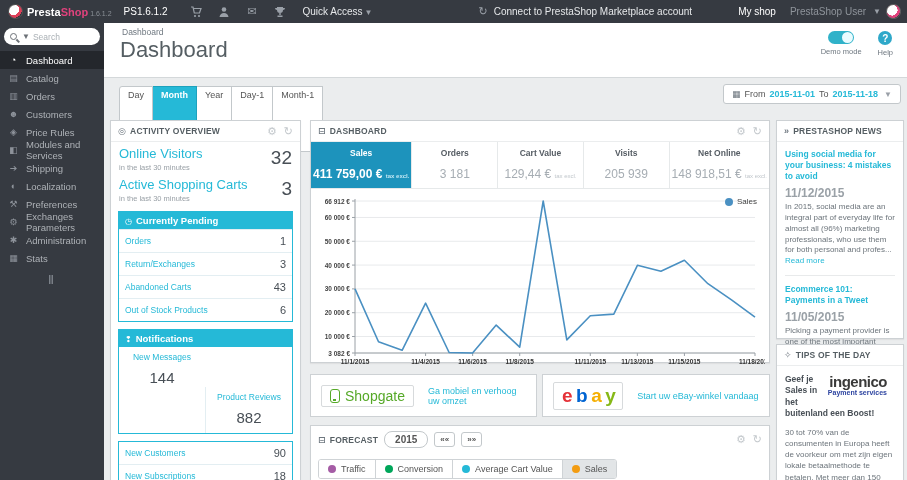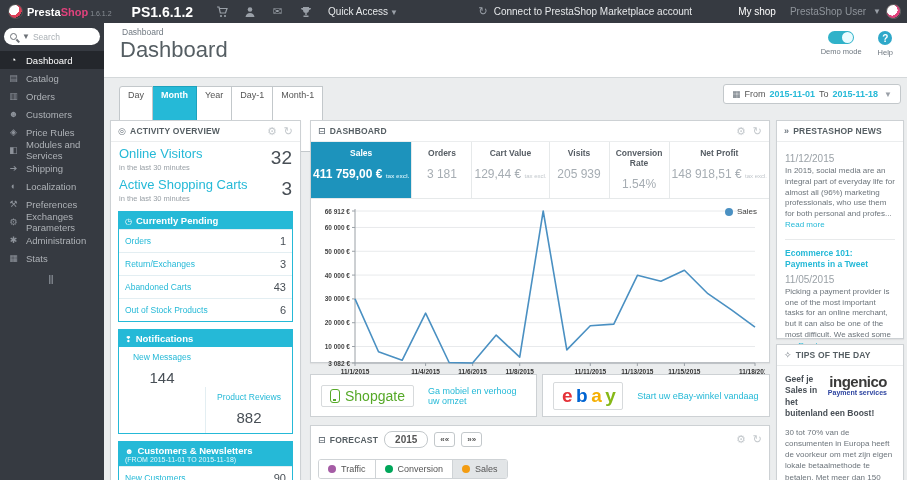--- a/index.html
+++ b/index.html
@@ -7,21 +7,21 @@
     font-family:"Liberation Sans","DejaVu Sans",sans-serif; }
 
   
   #topbar { position:absolute; left:0; top:0; width:907px; height:23px; background:#363a41;
     display:flex; align-items:center; color:#cfd2d6; font-size:10px; z-index:30; }
   .brand { display:flex; align-items:center; gap:4px; padding:0 8px; }
   .brand-logo { width:15px; height:15px; border-radius:50%; background:radial-gradient(circle at 35% 35%, #ffffff 45%, #df3f59 46% 70%, #2d3138 71%); border:1px solid #555; }
   .brand-presta { color:#fff; font-weight:bold; font-size:11px; }
   .brand-shop { color:#e0427c; font-weight:bold; font-size:11px; }
   .brand-ver-sm { color:#8a8f96; font-size:7px; margin-left:2px; }
-  .brand-ver { color:#fff; font-weight:bold; font-size:14px; margin-left:16px; }
+  .brand-ver { color:#fff; font-weight:normal; font-size:10px; margin-left:8px; }
   .tb-icons { display:flex; align-items:center; gap:15px; margin-left:14px; }
   .tb-ico { width:13px; height:13px; display:inline-flex; align-items:center; justify-content:center; color:#9aa0a8; font-size:11px; cursor:pointer; }
   .tb-ico svg { display:block; }
   #quick-access { margin-left:16px; color:#e6e8ea; cursor:pointer; font-size:10px; }
   .caret { font-size:8px; color:#9aa0a8; margin-left:2px; }
   #topbar-right { margin-left:auto; display:flex; align-items:center; gap:14px; padding-right:6px; }
   #marketplace-link { color:#e6e8ea; cursor:pointer; display:flex; align-items:center; gap:4px; }
   #myshop-link { color:#fff; cursor:pointer;margin-left:32px; }
   #user-menu { color:#8f949b; cursor:pointer; display:flex; align-items:center; gap:5px; }
   .avatar { width:15px; height:15px; border-radius:50%; background:radial-gradient(circle at 40% 40%, #fff 48%, #e0427c 49% 72%, #2d3138 73%); border:1px solid #666; }
@@ -128,21 +128,21 @@
   .fc-seg { display:flex; align-items:center; gap:5px; padding:4px 9px; font-size:9px; color:#555; background:#fff; border-left:1px solid #cfd3d6; cursor:pointer; }
   .fc-seg:first-child { border-left:none; }
   .fc-seg.active { background:#e2e5e7; }
   .fc-dot { width:8px; height:8px; border-radius:50%; }
 
   
   #news-panel { left:776px; top:120px; width:128px; height:219px; }
   #news-body { padding:7px 8px; }
   .article + .article { border-top:1px solid #e8eaeb; margin-top:8px; padding-top:8px; }
   .article-title { font-size:8.5px; font-weight:bold; color:#25b9d7; cursor:pointer; line-height:1.3; }
-  .article-date { font-size:10px; color:#9aa1a7; margin:4px 0 2px 0; }
+  .article-date { font-size:12px; color:#9aa1a7; margin:4px 0 2px 0;font-weight:bold; }
   .article-text { font-size:8px; color:#6c747b; line-height:1.35; }
   .read-more { color:#25b9d7; cursor:pointer; }
   #news-footer { text-align:center; font-size:8.5px; color:#25b9d7; margin-top:10px; cursor:pointer; }
 
   
   #tips-panel { left:776px; top:344px; width:128px; height:160px; }
   #tips-body { padding:8px; }
   #ingenico-logo { float:right; text-align:right; margin:0 8px 2px 4px; }
   #ingenico-main { font-size:15px; font-weight:bold; color:#3a3a39; letter-spacing:-.5px; line-height:1; }
   #ingenico-sub { font-size:7px; font-weight:bold; color:#2d44a0; line-height:1.1; }
@@ -343,21 +343,20 @@
             <div class="notif-col-label">New Messages</div>
             <div class="notif-col-val">144</div>
           </div>
           <div class="notif-col">
             <div class="notif-col-label">Product Reviews</div>
             <div class="notif-col-val">882</div>
           </div>
         </div>
       </div>
       <div class="asec">
-        <div class="asec-head"><span class="ico">☻</span><span>Customers &amp; Newsletters</span><div class="asec-sub">(FROM 2015-11-01 TO 2015-11-18)</div></div>
         <div class="arow">
           <span class="arow-label">New Customers</span>
           <span class="arow-val">90</span>
         </div>
         <div class="arow">
           <span class="arow-label">New Subscriptions</span>
           <span class="arow-val">18</span>
         </div>
         <div class="arow">
           <span class="arow-label">Total Subscribers</span>
@@ -389,25 +388,21 @@
       </div>
       <div class="kpi">
         <div class="kpi-label">Cart Value</div>
         <div class="kpi-value">129,44 € <span class="kpi-suffix">tax excl.</span></div>
       </div>
       <div class="kpi">
         <div class="kpi-label">Visits</div>
         <div class="kpi-value">205 939 </div>
       </div>
       <div class="kpi">
-        <div class="kpi-label">Conversion Rate</div>
-        <div class="kpi-value">1.54% </div>
-      </div>
-      <div class="kpi">
-        <div class="kpi-label">Net Profit</div>
+        <div class="kpi-label">Net Online</div>
         <div class="kpi-value">148 918,51 € <span class="kpi-suffix">tax excl.</span></div>
       </div>
     </div>
   <div id="chart-wrap">
     <svg id="chart-svg" width="452" height="178">
         <line x1="42" x2="442" y1="8" y2="8" stroke="#e8eaec" stroke-width="1"></line>
         <line x1="39" x2="42" y1="8" y2="8" stroke="#9aa0a6"></line>
         <text x="37" y="10.5" text-anchor="end" font-size="6.5" font-weight="bold" fill="#444">66 912 €</text>
         <line x1="42" x2="442" y1="24.459721134262885" y2="24.459721134262885" stroke="#e8eaec" stroke-width="1"></line>
         <line x1="39" x2="42" y1="24.459721134262885" y2="24.459721134262885" stroke="#9aa0a6"></line>
@@ -490,36 +485,41 @@
   </div>
   <div id="forecast-legend">
       <span class="fc-seg">
         <span class="fc-dot" style="background:#a55ca5"></span>
         <span>Traffic</span>
       </span>
       <span class="fc-seg">
         <span class="fc-dot" style="background:#00a65a"></span>
         <span>Conversion</span>
       </span>
+      <span class="fc-seg">
+        <span class="fc-dot" style="background:#25b9d7"></span>
+        <span>Average Cart Value</span>
+      </span>
       <span class="fc-seg active">
         <span class="fc-dot" style="background:#f39c12"></span>
         <span>Sales</span>
       </span>
     </div>
 </div>
 
 <div class="panel" id="news-panel">
   <div class="panel-head">
     <span class="panel-title">
         <span class="head-ico">»</span>
         <span>PRESTASHOP NEWS</span>
       </span>
   </div>
   <div id="news-body">
       <div class="article">
+        <div class="article-title">Using social media for your business: 4 mistakes to avoid</div>
         <div class="article-date">11/12/2015</div>
         <div class="article-text">In 2015, social media are an integral part of everyday life for almost all (96%) marketing professionals, who use them for both personal and profes... <span class="read-more">Read more</span></div>
       </div>
       <div class="article">
         <div class="article-title">Ecommerce 101: Payments in a Tweet</div>
         <div class="article-date">11/05/2015</div>
         <div class="article-text">Picking a payment provider is one of the most important tasks for an online merchant, but it can also be one of the most difficult. We asked some o... <span class="read-more">Read more</span></div>
       </div>
       <div id="news-footer">Find more news</div>
     </div>

